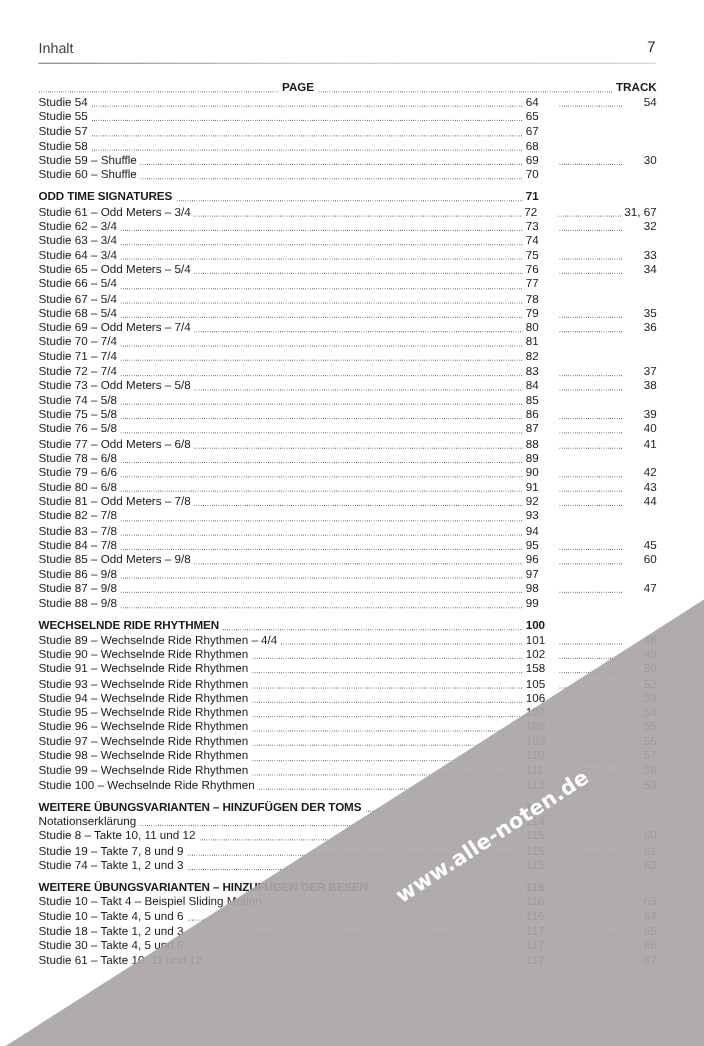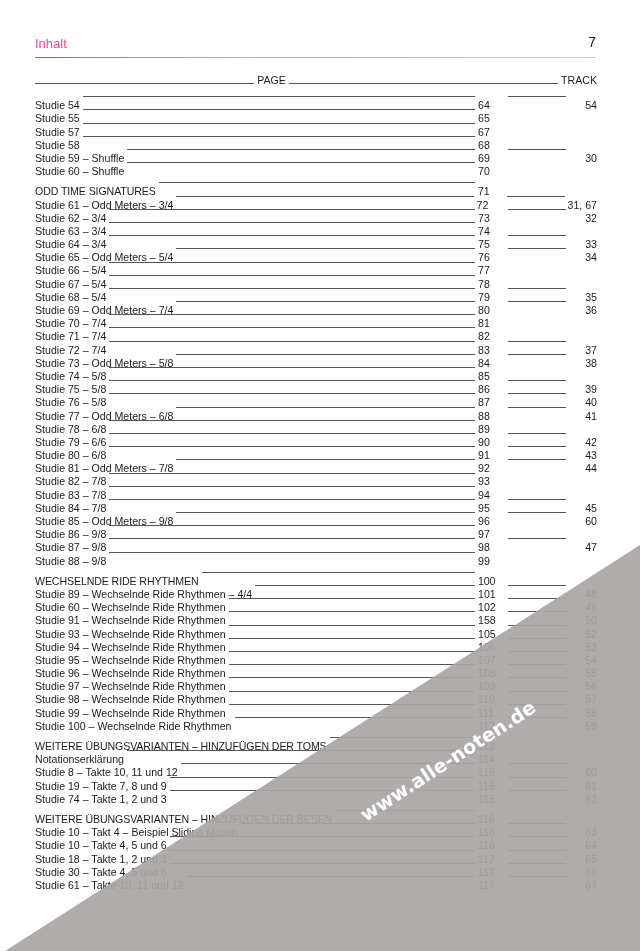--- a/index.html
+++ b/index.html
@@ -5,50 +5,50 @@
   html, body { margin: 0; padding: 0; }
   body {
     width: 640px; height: 951px; position: relative; overflow: hidden;
     background: #ffffff;
     font-family: "Liberation Sans", "DejaVu Sans", sans-serif;
     color: #1a1a1a;
   }
   .page-header {
     position: absolute; left: 35px; right: 44px; top: 36px; height: 20px;
   }
-  .page-header .title { position: absolute; left: 0; top: 0; font-size: 13px; color: #ec4899; }
+  .page-header .title { position: absolute; left: 0; top: 0; font-size: 13px; color: #404040; }
   .page-header .pnum { position: absolute; right: 0; top: -2px; font-size: 14px; color: #222; }
   .page-header .rule {
     position: absolute; left: 0; right: 0; top: 21px; height: 1px;
     background: linear-gradient(to right, #777 0%, #bbb 40%, #ccc 100%);
   }
   .toc { position: absolute; left: 35px; top: 74px; width: 562px; }
   .row {
     position: relative; height: 13.2px; line-height: 13.2px;
     font-size: 10.6px; white-space: nowrap;
     display: flex; align-items: baseline;
   }
-  .row.section { margin-top: 7px; font-weight: normal; font-size: 10.6px; letter-spacing: -0.1px; }
-  .row .label { flex: 0 0 auto; padding-right: 3px; margin-top: 12px; }
+  .row.section { margin-top: 7px; font-weight: bold; font-size: 10.6px; letter-spacing: -0.1px; }
+  .row .label { flex: 0 0 auto; padding-right: 3px; }
   .row .lead1 {
     flex: 1 1 auto; height: 1px; align-self: center; margin-top: 6px;
     background-image: radial-gradient(circle, #555 0.5px, transparent 0.7px);
     background-size: 2px 1px; background-repeat: repeat-x;
     margin-right: 3px;
   }
   .row .page { flex: 0 0 30px; text-align: left; }
   .row .lead2 {
     flex: 0 0 58px; height: 1px; align-self: center; margin-top: 6px;
     background-image: radial-gradient(circle, #555 0.5px, transparent 0.7px);
     background-size: 2px 1px; background-repeat: repeat-x;
     margin-right: 3px;
   }
   .row .lead2.empty { background: none; }
   .row .track { flex: 0 0 28px; text-align: right; }
-  .row.head { font-weight: normal; }
+  .row.head { font-weight: bold; }
   .row.head .lead0 {
     flex: 1 1 auto; height: 1px; align-self: center; margin-top: 6px;
     background-image: radial-gradient(circle, #555 0.5px, transparent 0.7px);
     background-size: 2px 1px; background-repeat: repeat-x; margin-right: 3px;
   }
   .row.head .page { flex: 0 0 auto; }
   .row.head .lead2 { flex: 1 0 50px; margin-left: 3px; }
   .row.head .track { flex: 0 0 auto; }
   .overlay {
     position: absolute; left: 0; top: 0; width: 640px; height: 951px;
@@ -334,21 +334,21 @@
         <span class="track"></span>
       </div>
       <div class="row">
         <span class="label">Studie 89 – Wechselnde Ride Rhythmen – 4/4</span>
         <span class="lead1"></span>
         <span class="page">101</span>
         <span class="lead2"></span>
         <span class="track">48</span>
       </div>
       <div class="row">
-        <span class="label">Studie 60 – Wechselnde Ride Rhythmen</span>
+        <span class="label">Studie 90 – Wechselnde Ride Rhythmen</span>
         <span class="lead1"></span>
         <span class="page">102</span>
         <span class="lead2"></span>
         <span class="track">49</span>
       </div>
       <div class="row">
         <span class="label">Studie 91 – Wechselnde Ride Rhythmen</span>
         <span class="lead1"></span>
         <span class="page">158</span>
         <span class="lead2"></span>

